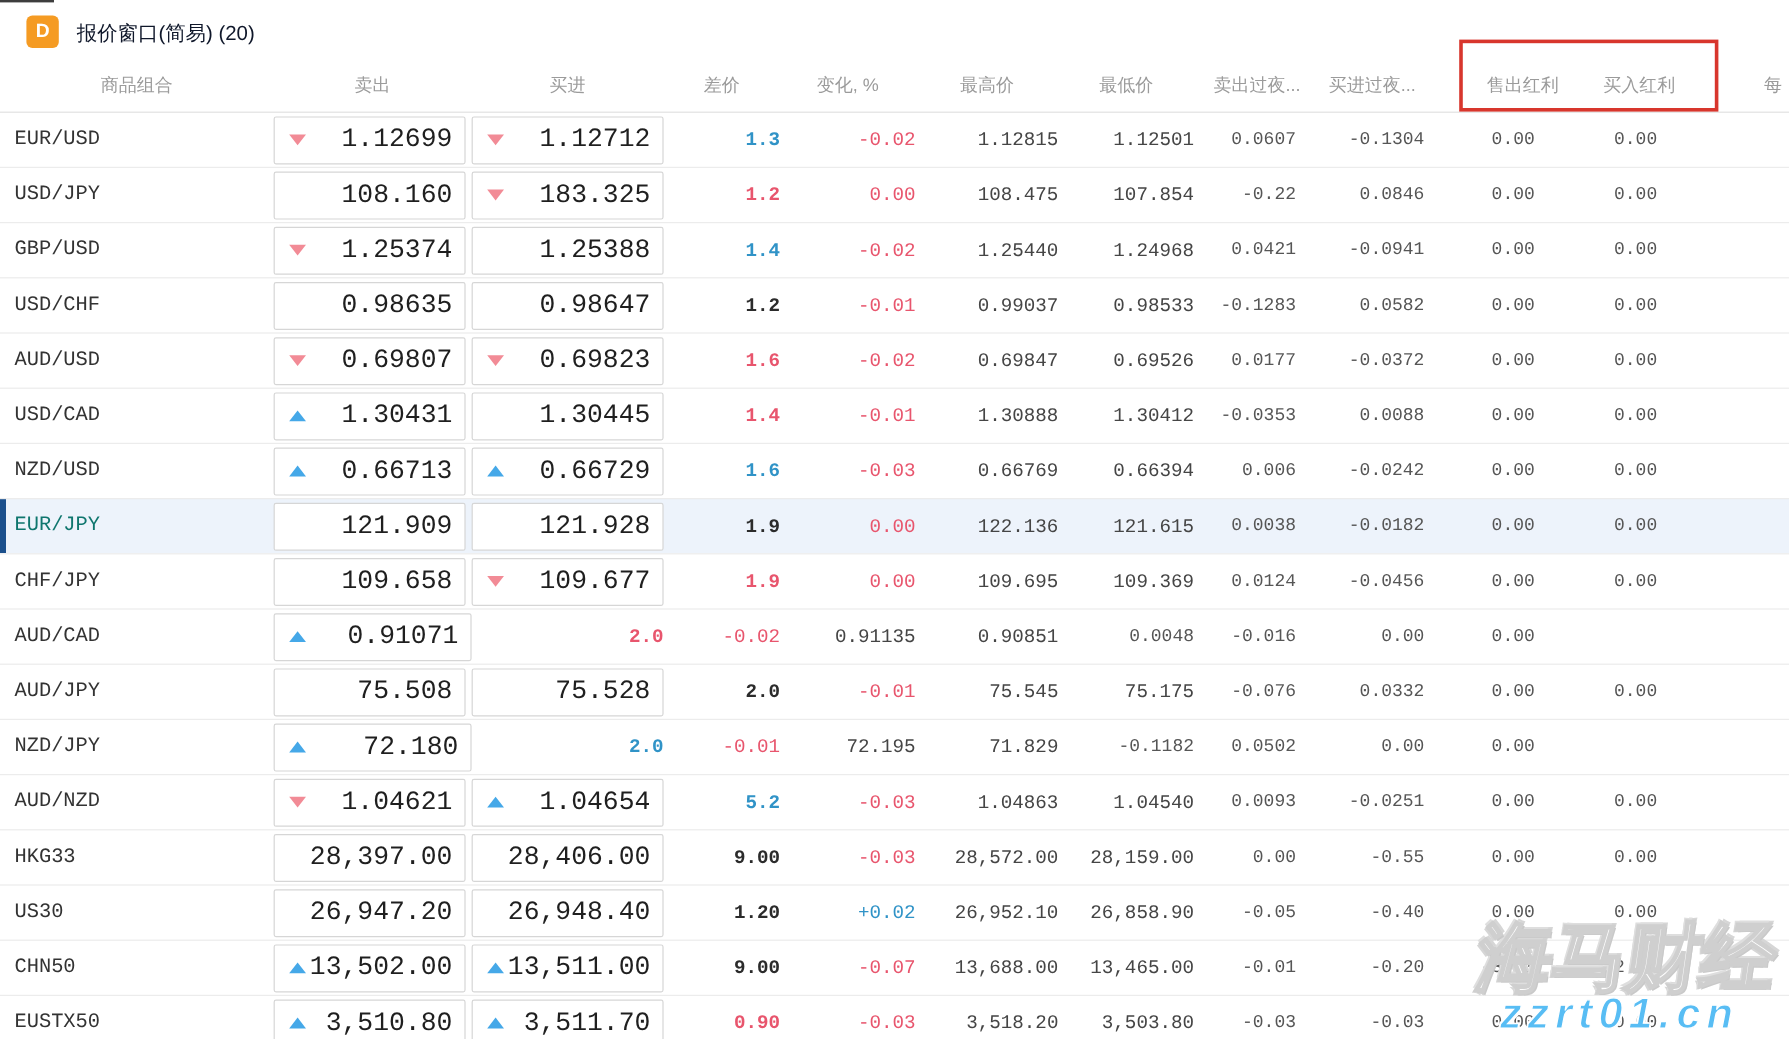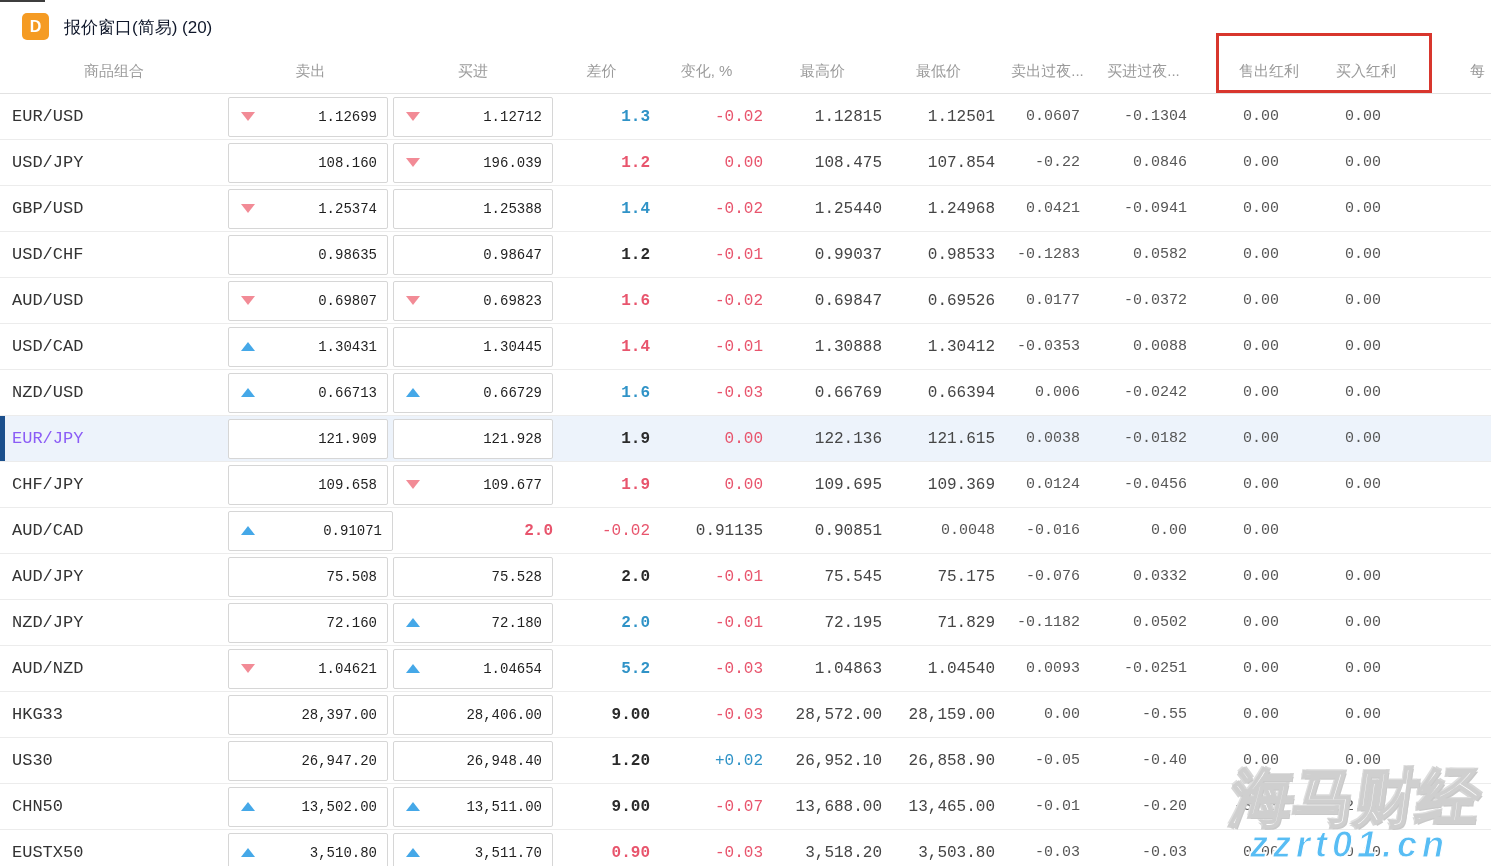--- a/index.html
+++ b/index.html
@@ -25,30 +25,30 @@
   
   .rows{position:absolute;left:0;top:93px;width:1491px;}
   .row{position:relative;display:grid;grid-template-columns:var(--cols);height:45px;
        align-items:center;border-top:1px solid #ececec;background:#fff;font-family:Liberation Mono, monospace;}
   .row:first-child{border-top-color:#e2e2e2;}
   .row.selected{background:#edf3fb;}
   .row.selected .selbar{display:block;}
   .selbar{display:none;position:absolute;left:0;top:0;width:5px;height:100%;background:#1b4f8c;}
   .cell{white-space:nowrap;}
   .symbol{padding-left:12px;font-size:17px;color:#333;}
-  .row.selected .symbol{color:#8b5cf6;}
+  .row.selected .symbol{color:#0f766e;}
   .boxwrap{height:45px;display:flex;align-items:center;}
   .boxwrap.sellw{padding-right:5px;}
   .pricebox{flex:1;height:40px;background:#fff;border:1px solid #d6d6d6;border-radius:2px;
             box-sizing:border-box;display:flex;align-items:center;}
   .arrow{width:0;height:0;margin-left:12px;}
   .arr-down{border-left:7px solid transparent;border-right:7px solid transparent;border-top:9px solid #f28b96;}
   .arr-up{border-left:7px solid transparent;border-right:7px solid transparent;border-bottom:9px solid #45a8e8;}
   .arr-none{visibility:hidden;border-left:7px solid transparent;border-right:7px solid transparent;border-top:9px solid transparent;}
-  .pval{margin-left:auto;padding-right:10px;font-size:14px;color:#1f1f1f;}
+  .pval{margin-left:auto;padding-right:10px;font-size:22px;color:#1f1f1f;}
   .num{text-align:right;font-size:16px;color:#454545;}
   .spread{font-weight:600;}
   .tone-blue{color:#3093c7;}
   .tone-red{color:#e8556d;}
   .tone-dark{color:#2b2b2b;}
   .onight,.divid{font-size:15px;color:#565656;}
   
   .redbox{position:absolute;left:1216px;top:33px;width:216px;height:60px;
           border:3px solid #d8362d;box-sizing:border-box;z-index:6;}
   
@@ -117,21 +117,21 @@
     <div class="cell symbol">USD/JPY</div>
     <div class="boxwrap sellw">
       <div class="pricebox">
         <span class="arrow arr-none"></span>
         <span class="pval">108.160</span>
       </div>
     </div>
     <div class="boxwrap">
       <div class="pricebox">
         <span class="arrow arr-down"></span>
-        <span class="pval">196.039</span>
+        <span class="pval">183.325</span>
       </div>
     </div>
     <div class="cell num spread tone-red">1.2</div>
     <div class="cell num change tone-red">0.00</div>
     <div class="cell num">108.475</div>
     <div class="cell num">107.854</div>
     <div class="cell num onight">-0.22</div>
     <div class="cell num onight">0.0846</div>
     <div class="cell num divid">0.00</div>
     <div class="cell num divid">0.00</div>
@@ -352,26 +352,20 @@
     <div class="cell num">75.175</div>
     <div class="cell num onight">-0.076</div>
     <div class="cell num onight">0.0332</div>
     <div class="cell num divid">0.00</div>
     <div class="cell num divid">0.00</div>
     <div class="cell"></div>
   </div>
       <div class="row">
 
     <div class="cell symbol">NZD/JPY</div>
-    <div class="boxwrap sellw">
-      <div class="pricebox">
-        <span class="arrow arr-none"></span>
-        <span class="pval">72.160</span>
-      </div>
-    </div>
     <div class="boxwrap">
       <div class="pricebox">
         <span class="arrow arr-up"></span>
         <span class="pval">72.180</span>
       </div>
     </div>
     <div class="cell num spread tone-blue">2.0</div>
     <div class="cell num change tone-red">-0.01</div>
     <div class="cell num">72.195</div>
     <div class="cell num">71.829</div>

